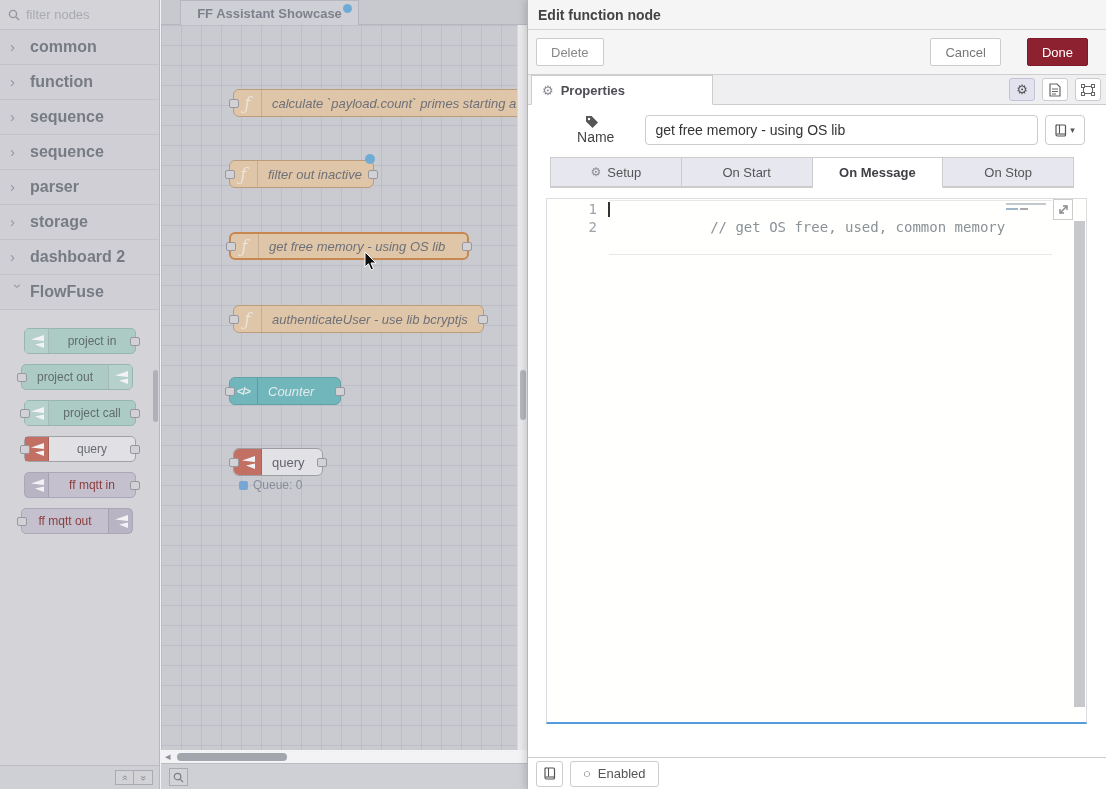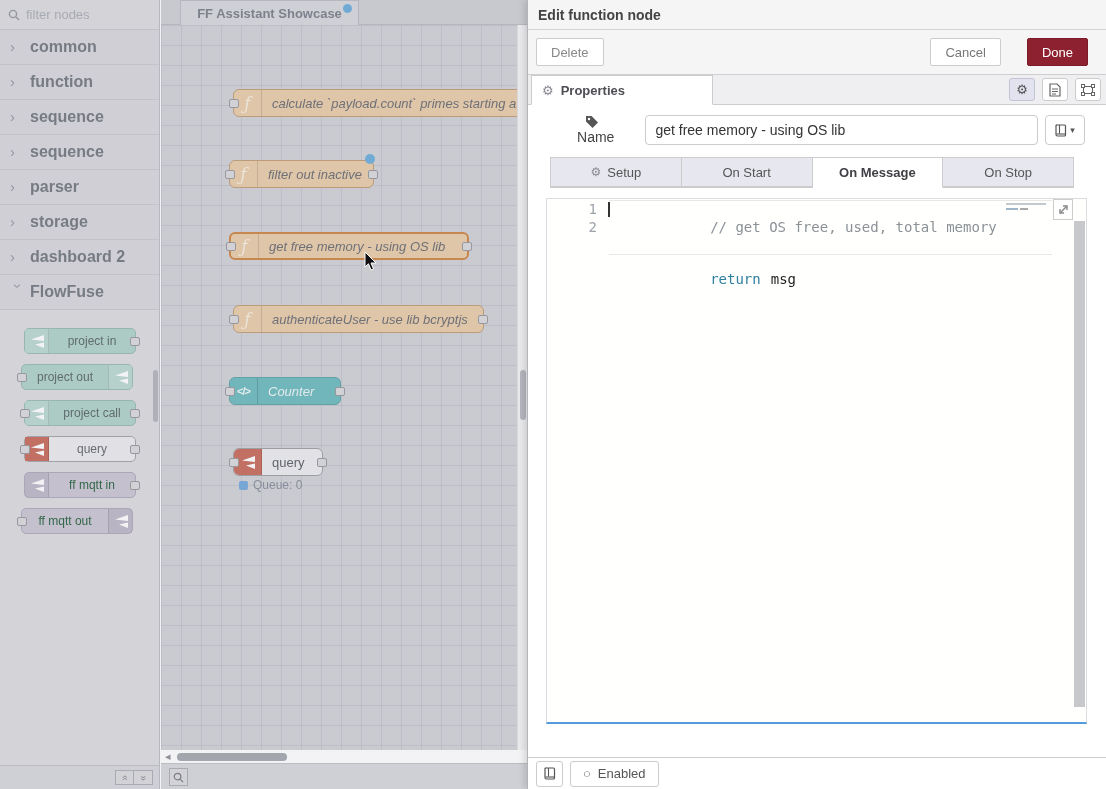--- a/index.html
+++ b/index.html
@@ -50,21 +50,21 @@
   .pill.icon-right .pn-icon { border-left:1px solid rgba(0,0,0,.12); background:rgba(255,255,255,.14); order:2; }
   .pill .pn-label {
     flex:1; text-align:center; font-size:12px; color:#4c5a58; order:1;
     white-space:nowrap; overflow:hidden;
   }
   .pill.query-pill { background:#e9e9ec; border-color:#9b9ba1; }
   .pill.query-pill .pn-icon { background:#c2604d; border-right:1px solid #a74f3f; }
   .pill.query-pill .pn-label { color:#55585e; }
   .pill.mqtt-pill { background:#c6c1cf; border-color:#a9a2b6; }
   .pill.mqtt-pill .pn-icon { background:rgba(90,70,110,.12); }
-  .pill.mqtt-pill .pn-label { color:#14532d; }
+  .pill.mqtt-pill .pn-label { color:#7f1d1d; }
   .port {
     position:absolute; width:10px; height:9px; top:8px; border-radius:2px;
     background:#d7d7da; border:1px solid #8f9097; cursor:crosshair;
   }
   .port.in  { left:-5px; }
   .port.out { right:-5px; }
 
   .palette-scroll-thumb {
     position:absolute; right:1px; top:370px; width:5px; height:52px;
     background:#adaeb5; border-radius:3px;
@@ -590,24 +590,21 @@
         </div>
       </div>
 
       <div class="code-editor">
         <div class="gutter">
           <div class="lnum">1</div>
           <div class="lnum">2</div>
         </div>
         <div class="code-lines">
           <div class="code-line current">
-            <span class="caret-bar"></span><span class="tok-comment">// get OS free, used, total memory</span>
-          </div>
-          <div class="code-line">
-            <span class="tok-keyword">return</span><span class="tok-plain">msg</span>
+            <span class="caret-bar"></span><span class="tok-comment">// get OS free, used, common memory</span>
           </div>
         </div>
         <div class="minimap">
           <div class="mm-row">
               <span class="mm-bar b1"></span>
             </div>
           <div class="mm-row">
               <span class="mm-bar b2"></span>
               <span class="mm-bar b3"></span>
             </div>

